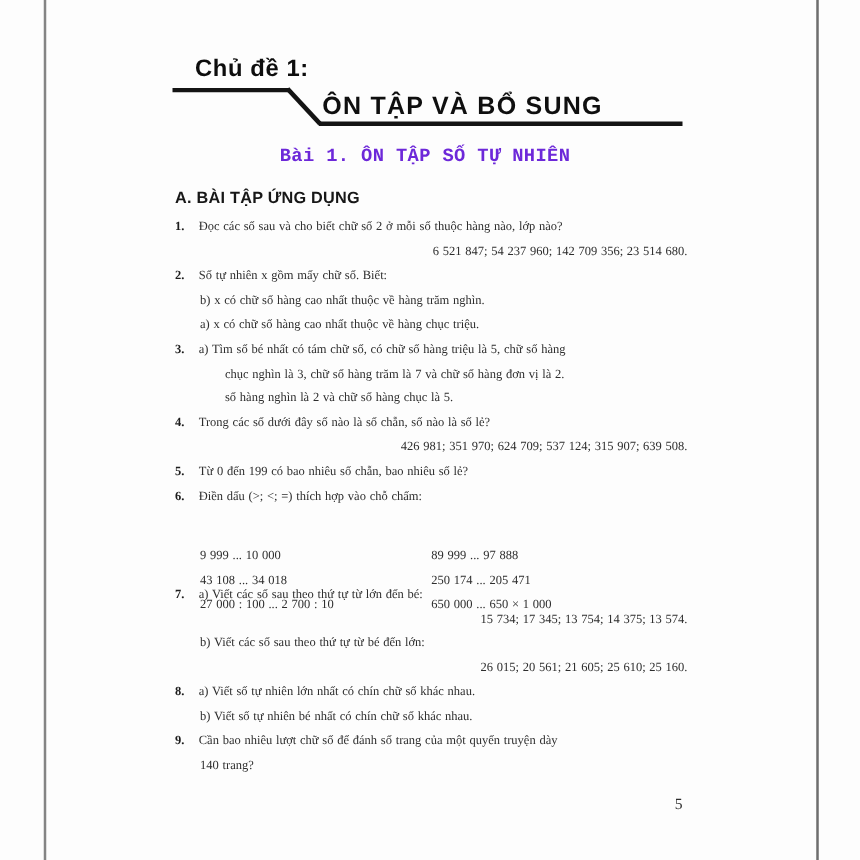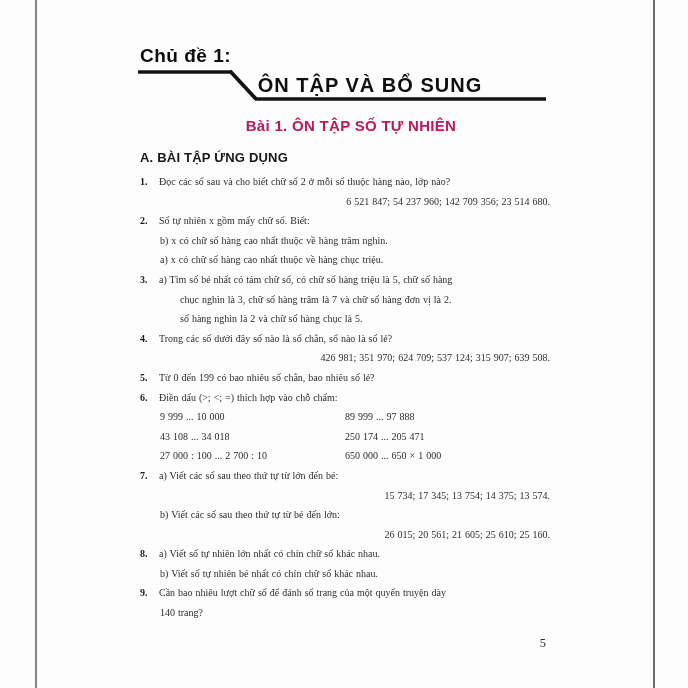--- a/index.html
+++ b/index.html
@@ -6,56 +6,56 @@
   body{
     width:688px;height:688px;position:relative;
     background:#fdfdfd;overflow:hidden;
     font-family:"Liberation Serif","DejaVu Serif",serif;
   }
   .page-edge{position:absolute;top:0;bottom:0;width:2px;background:#848484;}
   .edge-left{left:35px;}
   .edge-right{left:653px;background:#6e6e6e;}
 
   .chapter-label{
-    position:absolute;left:140px;top:45px;
+    position:absolute;left:156px;top:45px;
     font-family:"Liberation Sans","DejaVu Sans",sans-serif;
     font-weight:700;font-size:19px;letter-spacing:.5px;color:#0d0d0d;
   }
   .banner-rules{position:absolute;left:136px;top:66px;}
   .chapter-title{
     position:absolute;left:250px;top:74px;width:240px;text-align:center;
     font-family:"Liberation Sans","DejaVu Sans",sans-serif;
     font-weight:700;font-size:20px;letter-spacing:1px;color:#0f0f0f;
     white-space:nowrap;
   }
   .lesson-title{
-    position:absolute;left:148px;top:117px;width:406px;text-align:center;
-    font-family:Liberation Sans, sans-serif;
-    font-weight:700;font-size:15px;letter-spacing:.3px;color:#be185d;
+    position:absolute;left:137px;top:117px;width:406px;text-align:center;
+    font-family:Liberation Mono, monospace;
+    font-weight:700;font-size:15px;letter-spacing:.3px;color:#6d28d9;
     white-space:nowrap;
   }
 
   .body-block{position:absolute;left:140px;top:150px;width:410px;}
   .section-heading{
     height:22px;
     font-family:"Liberation Sans","DejaVu Sans",sans-serif;
     font-weight:700;font-size:13px;color:#171717;letter-spacing:.2px;
     white-space:nowrap;
   }
   .line{
     height:19.6px;line-height:19.6px;font-size:10px;color:#2d2d2d;
     white-space:nowrap;word-spacing:.5px;
   }
   .line .num{display:inline-block;width:19px;font-weight:700;color:#1c1c1c;}
   .line.item{padding-left:0;}
   .line.sub,.line.itemcont{padding-left:20px;}
   .line.subcont{padding-left:40px;}
   .line.center{text-align:right;padding-left:14px;}
   .line.cols{padding-left:20px;}
-  .line.cols .col-left{display:inline-block;width:185px;}
+  .line.cols .col-left{display:inline-block;width:185px;margin-top:28px;}
 
   .page-number{
     position:absolute;left:140px;top:636px;width:406px;text-align:right;
     font-size:12.5px;color:#2d2d2d;
   }
 </style>
 </head>
 <body>
 
 <div>

